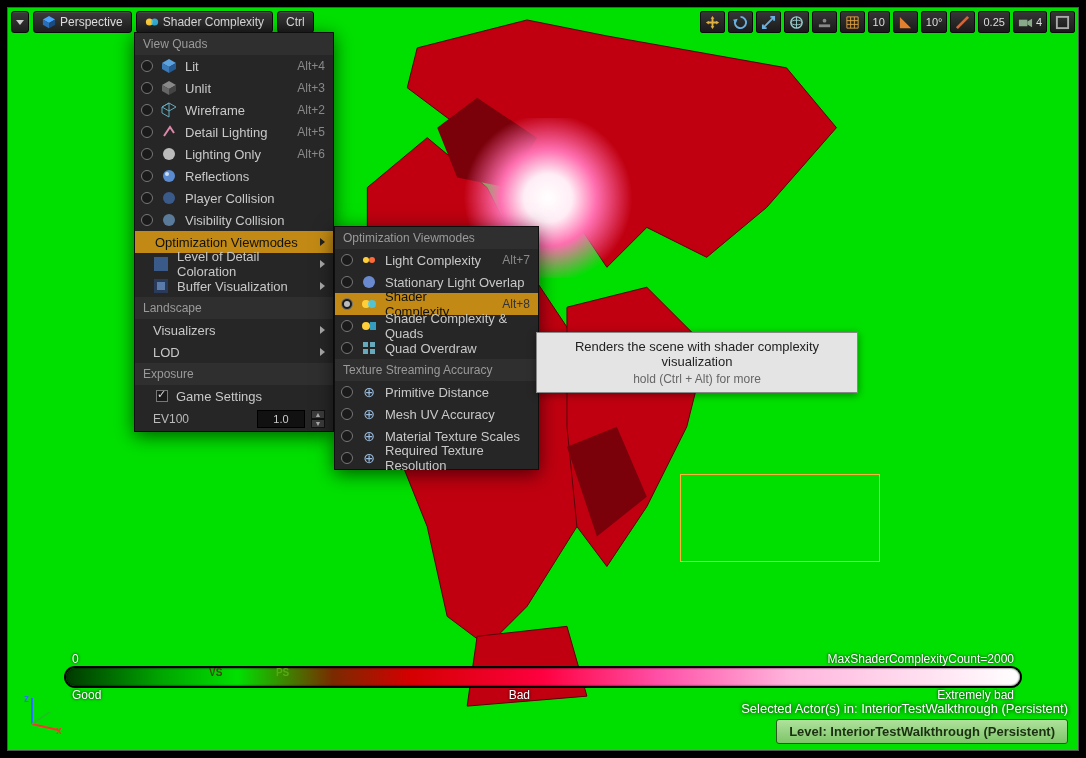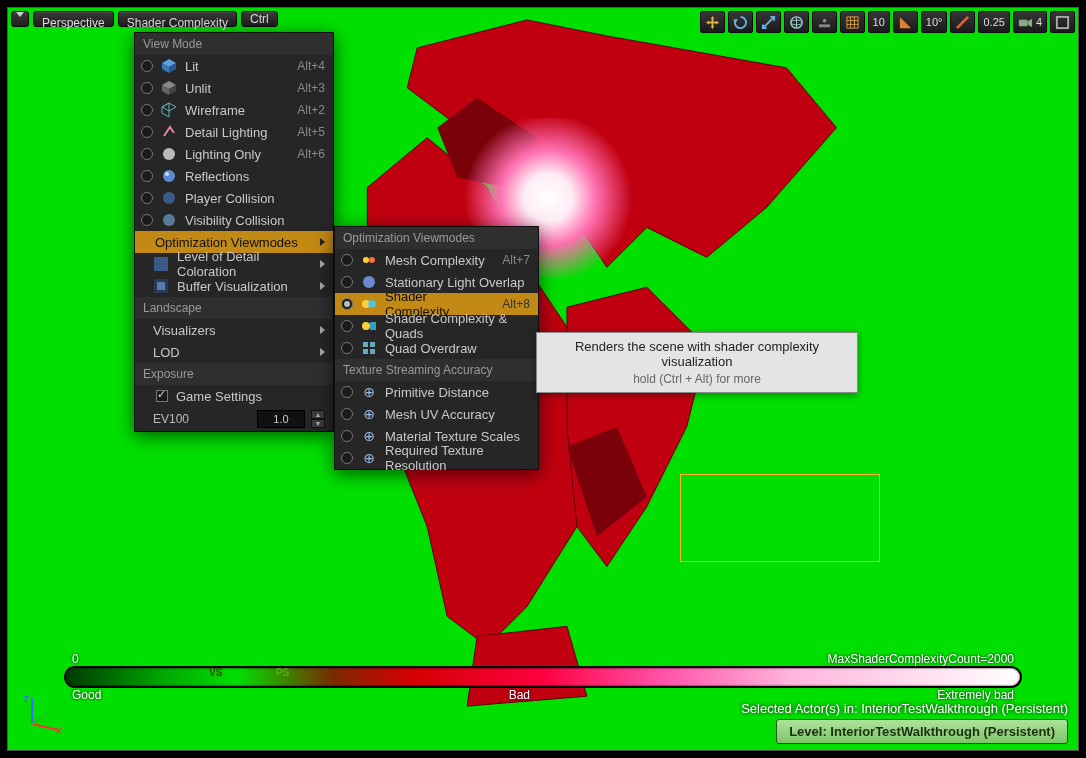--- a/index.html
+++ b/index.html
@@ -8,24 +8,23 @@
 .viewport {
   position: absolute; inset: 7px; border: 1px solid #555;
   background: #00e000; overflow: hidden;
 }
 
 
 .tl-bar { position: absolute; top: 3px; left: 3px; display: flex; gap: 4px; align-items: center; }
 .tbtn {
   background: linear-gradient(#3a3a3a,#1e1e1e);
   border: 1px solid #0b0b0b; border-radius: 3px;
-  color: #ddd; font-size: 12px; height: 16px;
+  color: #ddd; font-size: 12px; height: 22px;
   padding: 0 8px; display: flex; align-items: center; gap: 4px;
   box-shadow: inset 0 1px 0 rgba(255,255,255,.08);
-  flex-direction: column;
 }
 .tbtn.small { padding: 0 4px; }
 .tri-down { width:0;height:0;border-left:4px solid transparent;border-right:4px solid transparent;border-top:5px solid #ccc; }
 .ico-box { width:14px;height:14px;display:inline-block; }
 
 
 .tr-bar { position: absolute; top: 3px; right: 3px; display: flex; gap: 3px; align-items: center; }
 .trbtn {
   background: linear-gradient(#363636,#1a1a1a);
   border: 1px solid #0b0b0b; border-radius: 2px;
@@ -240,21 +239,21 @@
         <span>4</span>
       </div>
     <div class="trbtn">
         <svg class="ico-box" viewBox="0 0 16 16">
           <rect x="2" y="2" width="12" height="12" fill="none" stroke="#aaa" stroke-width="2"></rect>
         </svg>
       </div>
   </div>
 
   <div class="menu" style="left:126px;top:24px;width:200px">
-    <div class="hdr">View Mode</div>
+    <div class="hdr">View Quads</div>
     <div id="vm-top">
         <div class="mi">
           <span class="radio"></span>
           <span class="ico">
             <svg width="16" height="16" viewBox="0 0 16 16">
               <polygon points="8,1 15,5 8,9 1,5" fill="#5aa3e0"></polygon>
               <polygon points="1,5 8,9 8,15 1,11" fill="#3a7ab8"></polygon>
               <polygon points="15,5 8,9 8,15 15,11" fill="#255a92"></polygon>
             </svg>
           </span>
@@ -387,21 +386,21 @@
     <div class="hdr">Optimization Viewmodes</div>
     <div id="opt-items">
         <div class="mi">
           <span class="radio"></span>
           <span class="ico">
             <svg width="16" height="16" viewBox="0 0 16 16">
               <circle cx="5" cy="8" r="3" fill="#ffcf3a"></circle>
               <circle cx="11" cy="8" r="3" fill="#ff6a3a"></circle>
             </svg>
           </span>
-          <span class="lbl">Mesh Complexity</span>
+          <span class="lbl">Light Complexity</span>
           <span class="sc">Alt+7</span>
         </div>
         <div class="mi">
           <span class="radio"></span>
           <span class="ico">
             <svg width="16" height="16" viewBox="0 0 16 16">
               <circle cx="8" cy="8" r="6" fill="#6a8ad0"></circle>
             </svg>
           </span>
           <span class="lbl">Stationary Light Overlap</span>

